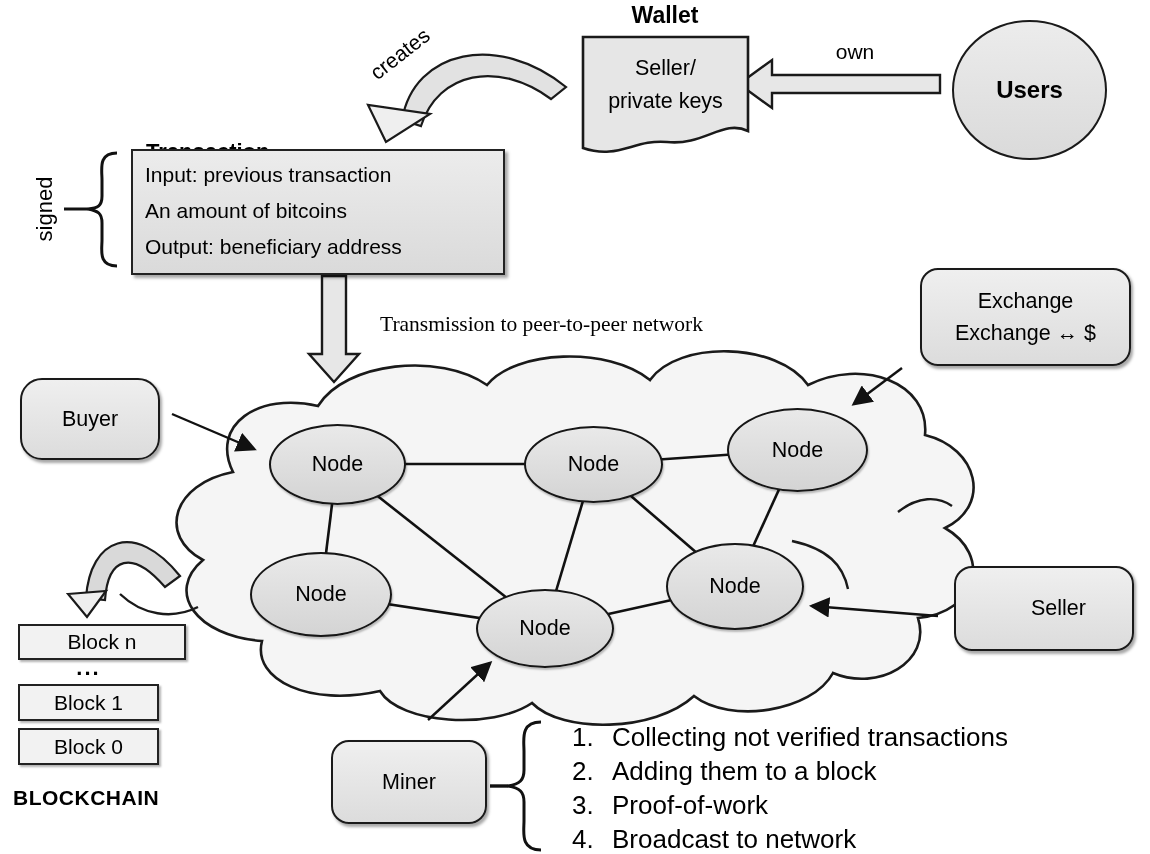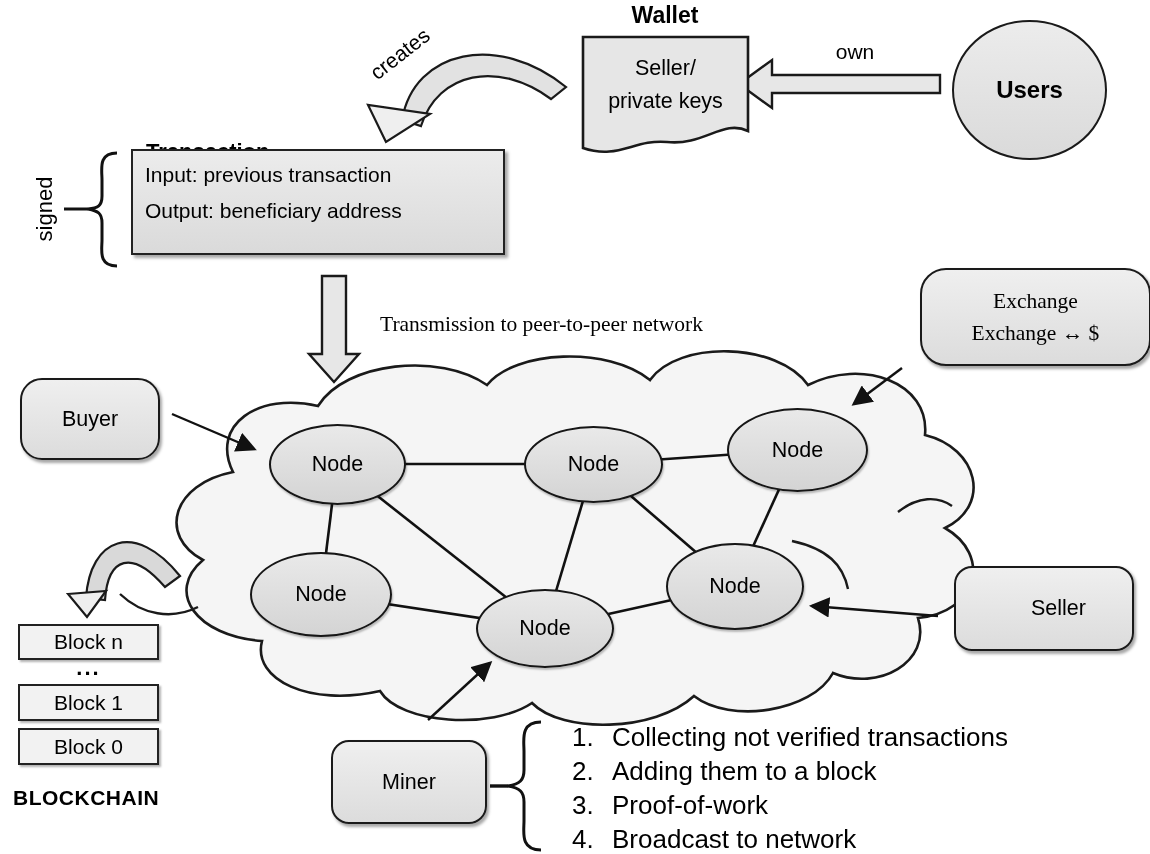--- a/index.html
+++ b/index.html
@@ -120,22 +120,23 @@
 
   <div class="abs" style="left:952px;top:20px;width:151px;height:136px;border:2.6px solid #1a1a1a;border-radius:50%;
               background:linear-gradient(180deg,#ececec,#dadada);display:flex;align-items:center;justify-content:center;">
     <span style="font-weight:bold;font-size:24px;">Users</span>
   </div>
 
   <div class="abs plain rot" style="left:350px;top:42px;width:100px;text-align:center;transform:rotate(-38deg);">creates</div>
 
   <div class="abs" style="left:146px;top:111px;font-weight:bold;font-size:22px;margin-top:28px;">Transaction</div>
 
-  <div class="abs txbox" style="left:131px;top:149px;width:374px;height:106px;">
+  <div class="abs txbox" style="left:131px;top:149px;width:374px;height:126px;">
     <div>Input: previous transaction</div>
+    <div>An amount of bitcoins</div>
     <div>Output: beneficiary address</div>
   </div>
 
   <div class="abs plain rot" style="left:-5px;top:196px;width:100px;height:26px;text-align:center;font-size:22px;transform:rotate(-90deg);">signed</div>
 
   <div class="abs plain nowrap" style="left:380px;top:312px;font-size:21.5px;font-family:Liberation Serif, serif;">Transmission to peer-to-peer network</div>
 
   <div class="node" style="left:269px;top:424px;width:137px;height:81px;">
     <span>Node</span>
   </div>
@@ -152,21 +153,21 @@
     <span>Node</span>
   </div>
   <div class="node" style="left:666px;top:543px;width:138px;height:87px;">
     <span>Node</span>
   </div>
 
   <div class="abs box rounded" style="left:20px;top:378px;width:140px;height:82px;border-radius:22px;">
     <span>Buyer</span>
   </div>
 
-  <div class="abs box rounded" style="left:920px;top:268px;width:231px;height:98px;border-radius:26px;line-height:32px;font-family:Liberation Serif, serif;">
+  <div class="abs box rounded" style="left:920px;top:268px;width:211px;height:98px;border-radius:18px;line-height:32px;">
     <div>
       <div>Exchange</div>
       <div>Exchange ↔ $</div>
     </div>
   </div>
 
   <div class="abs box rounded" style="left:954px;top:566px;width:180px;height:85px;border-radius:18px;padding-left:29px;">
     <span>Seller</span>
   </div>
 
@@ -180,21 +181,21 @@
   <div class="taskrow" style="left:572px;top:756px;">
     <span class="tasknum">2.</span><span>Adding them to a block</span>
   </div>
   <div class="taskrow" style="left:572px;top:790px;">
     <span class="tasknum">3.</span><span>Proof-of-work</span>
   </div>
   <div class="taskrow" style="left:572px;top:824px;">
     <span class="tasknum">4.</span><span>Broadcast to network</span>
   </div>
 
-  <div class="blockbox" style="left:18px;top:624px;width:141px;height:36px;">
+  <div class="blockbox" style="left:18px;top:624px;width:168px;height:36px;">
     <span>Block n</span>
   </div>
   <div class="abs" style="left:18px;top:655px;width:141px;text-align:center;font-size:22px;font-weight:bold;letter-spacing:2px;">...</div>
   <div class="blockbox" style="left:18px;top:684px;width:141px;height:37px;">
     <span>Block 1</span>
   </div>
   <div class="blockbox" style="left:18px;top:728px;width:141px;height:37px;">
     <span>Block 0</span>
   </div>
   <div class="abs" style="left:13px;top:786px;font-size:21px;font-weight:600;letter-spacing:0.5px;">BLOCKCHAIN</div>

